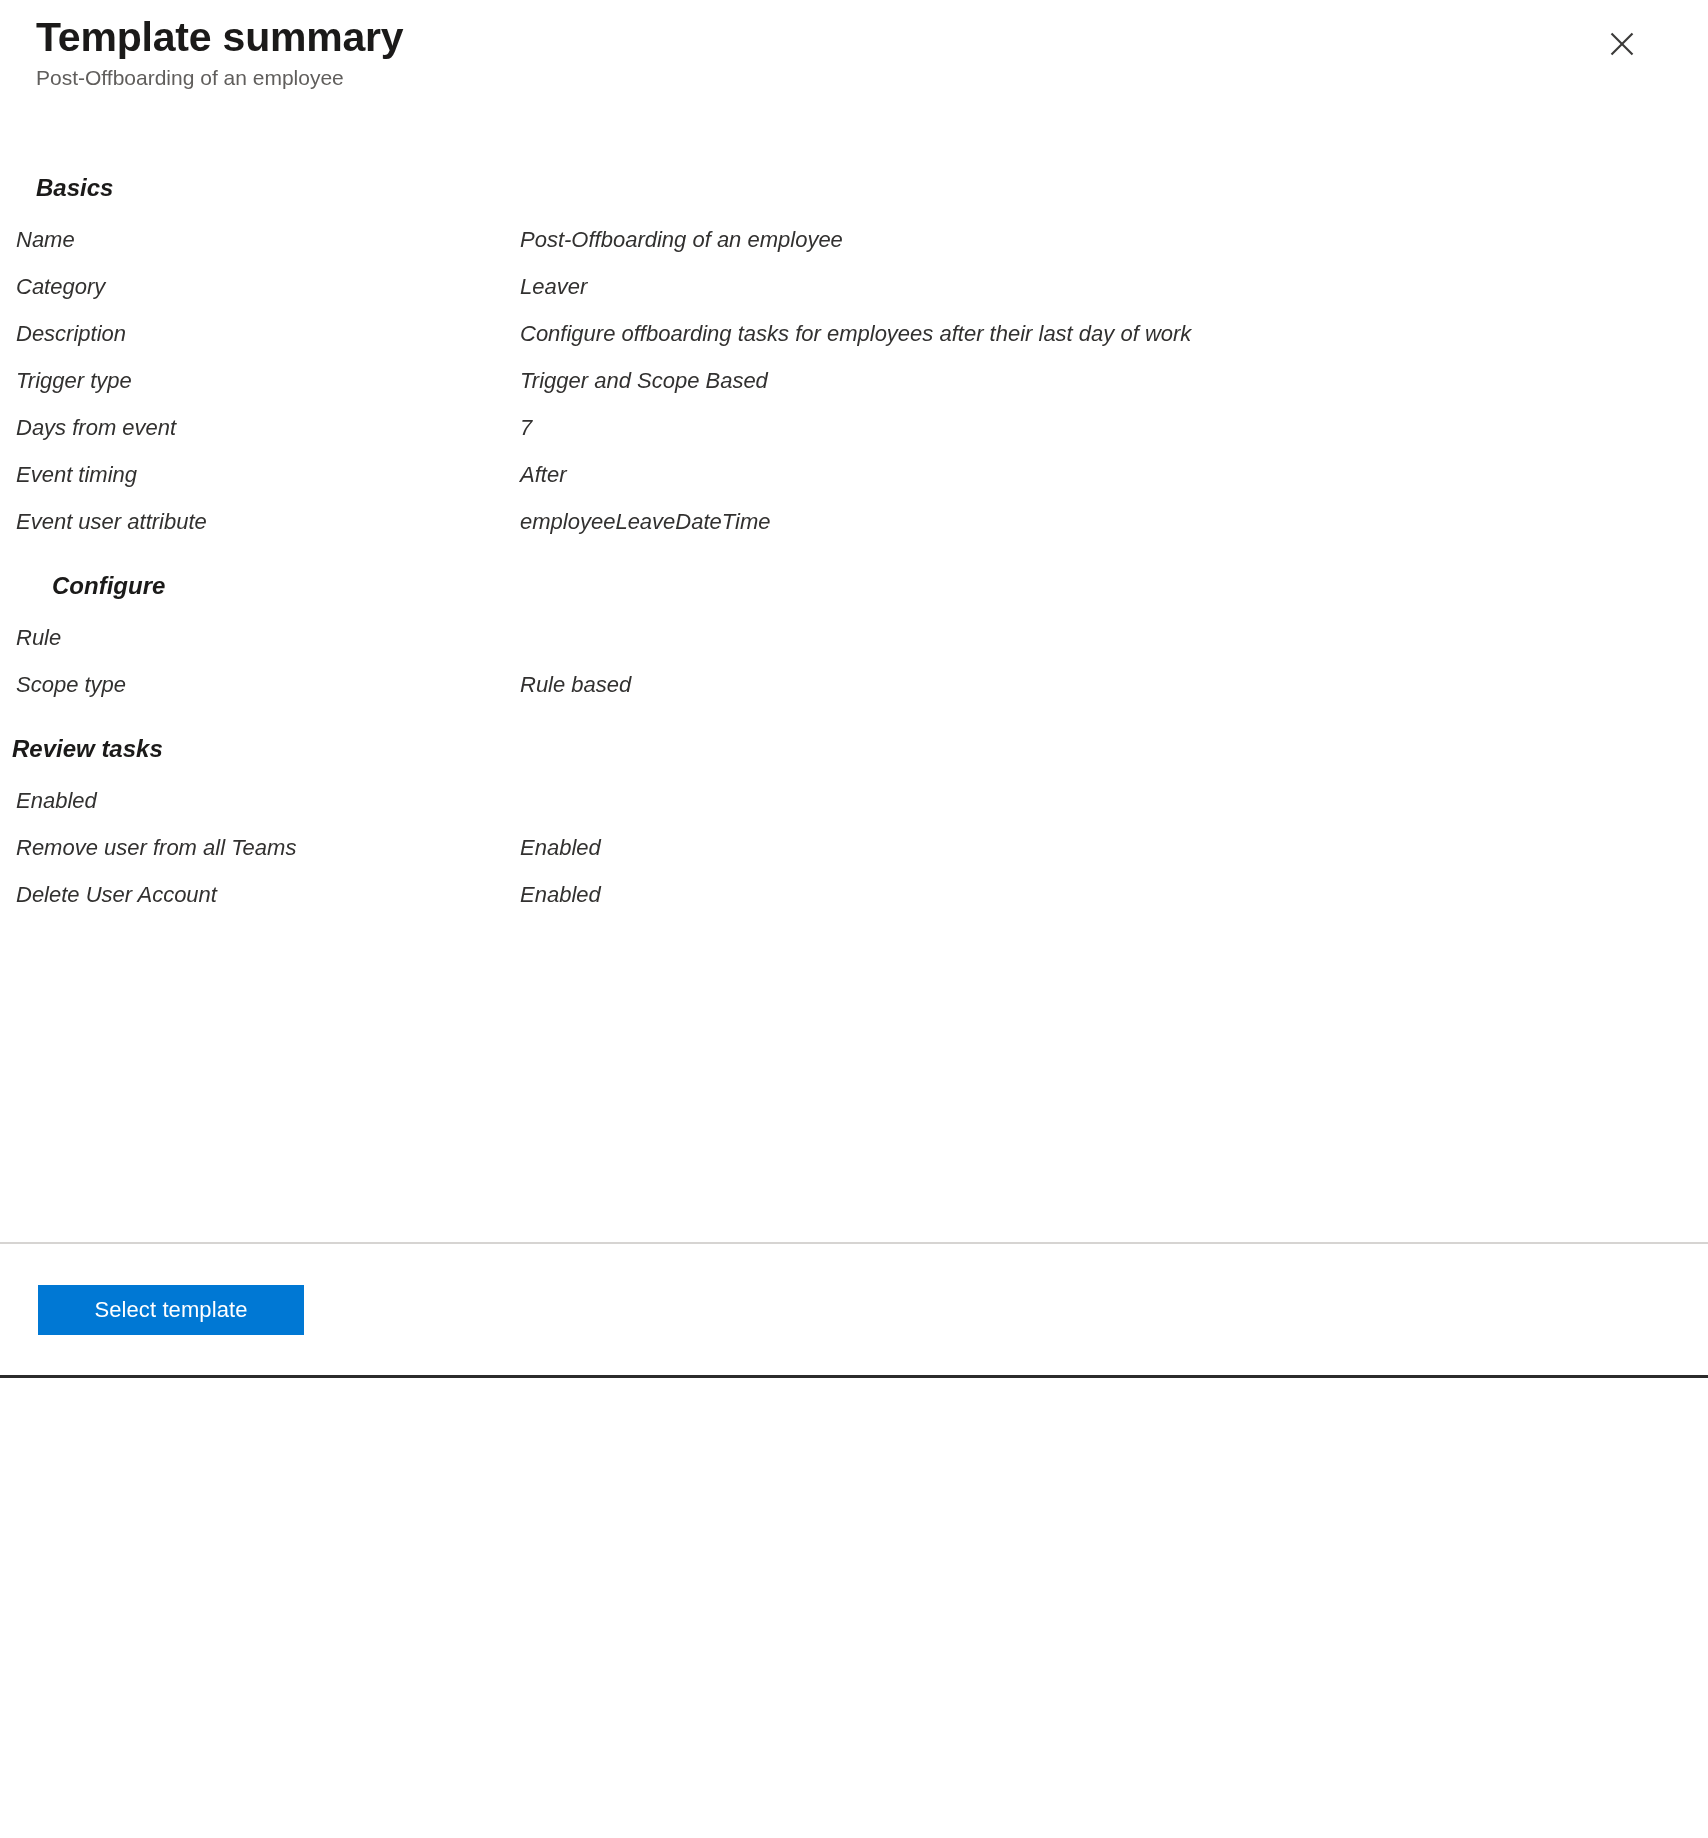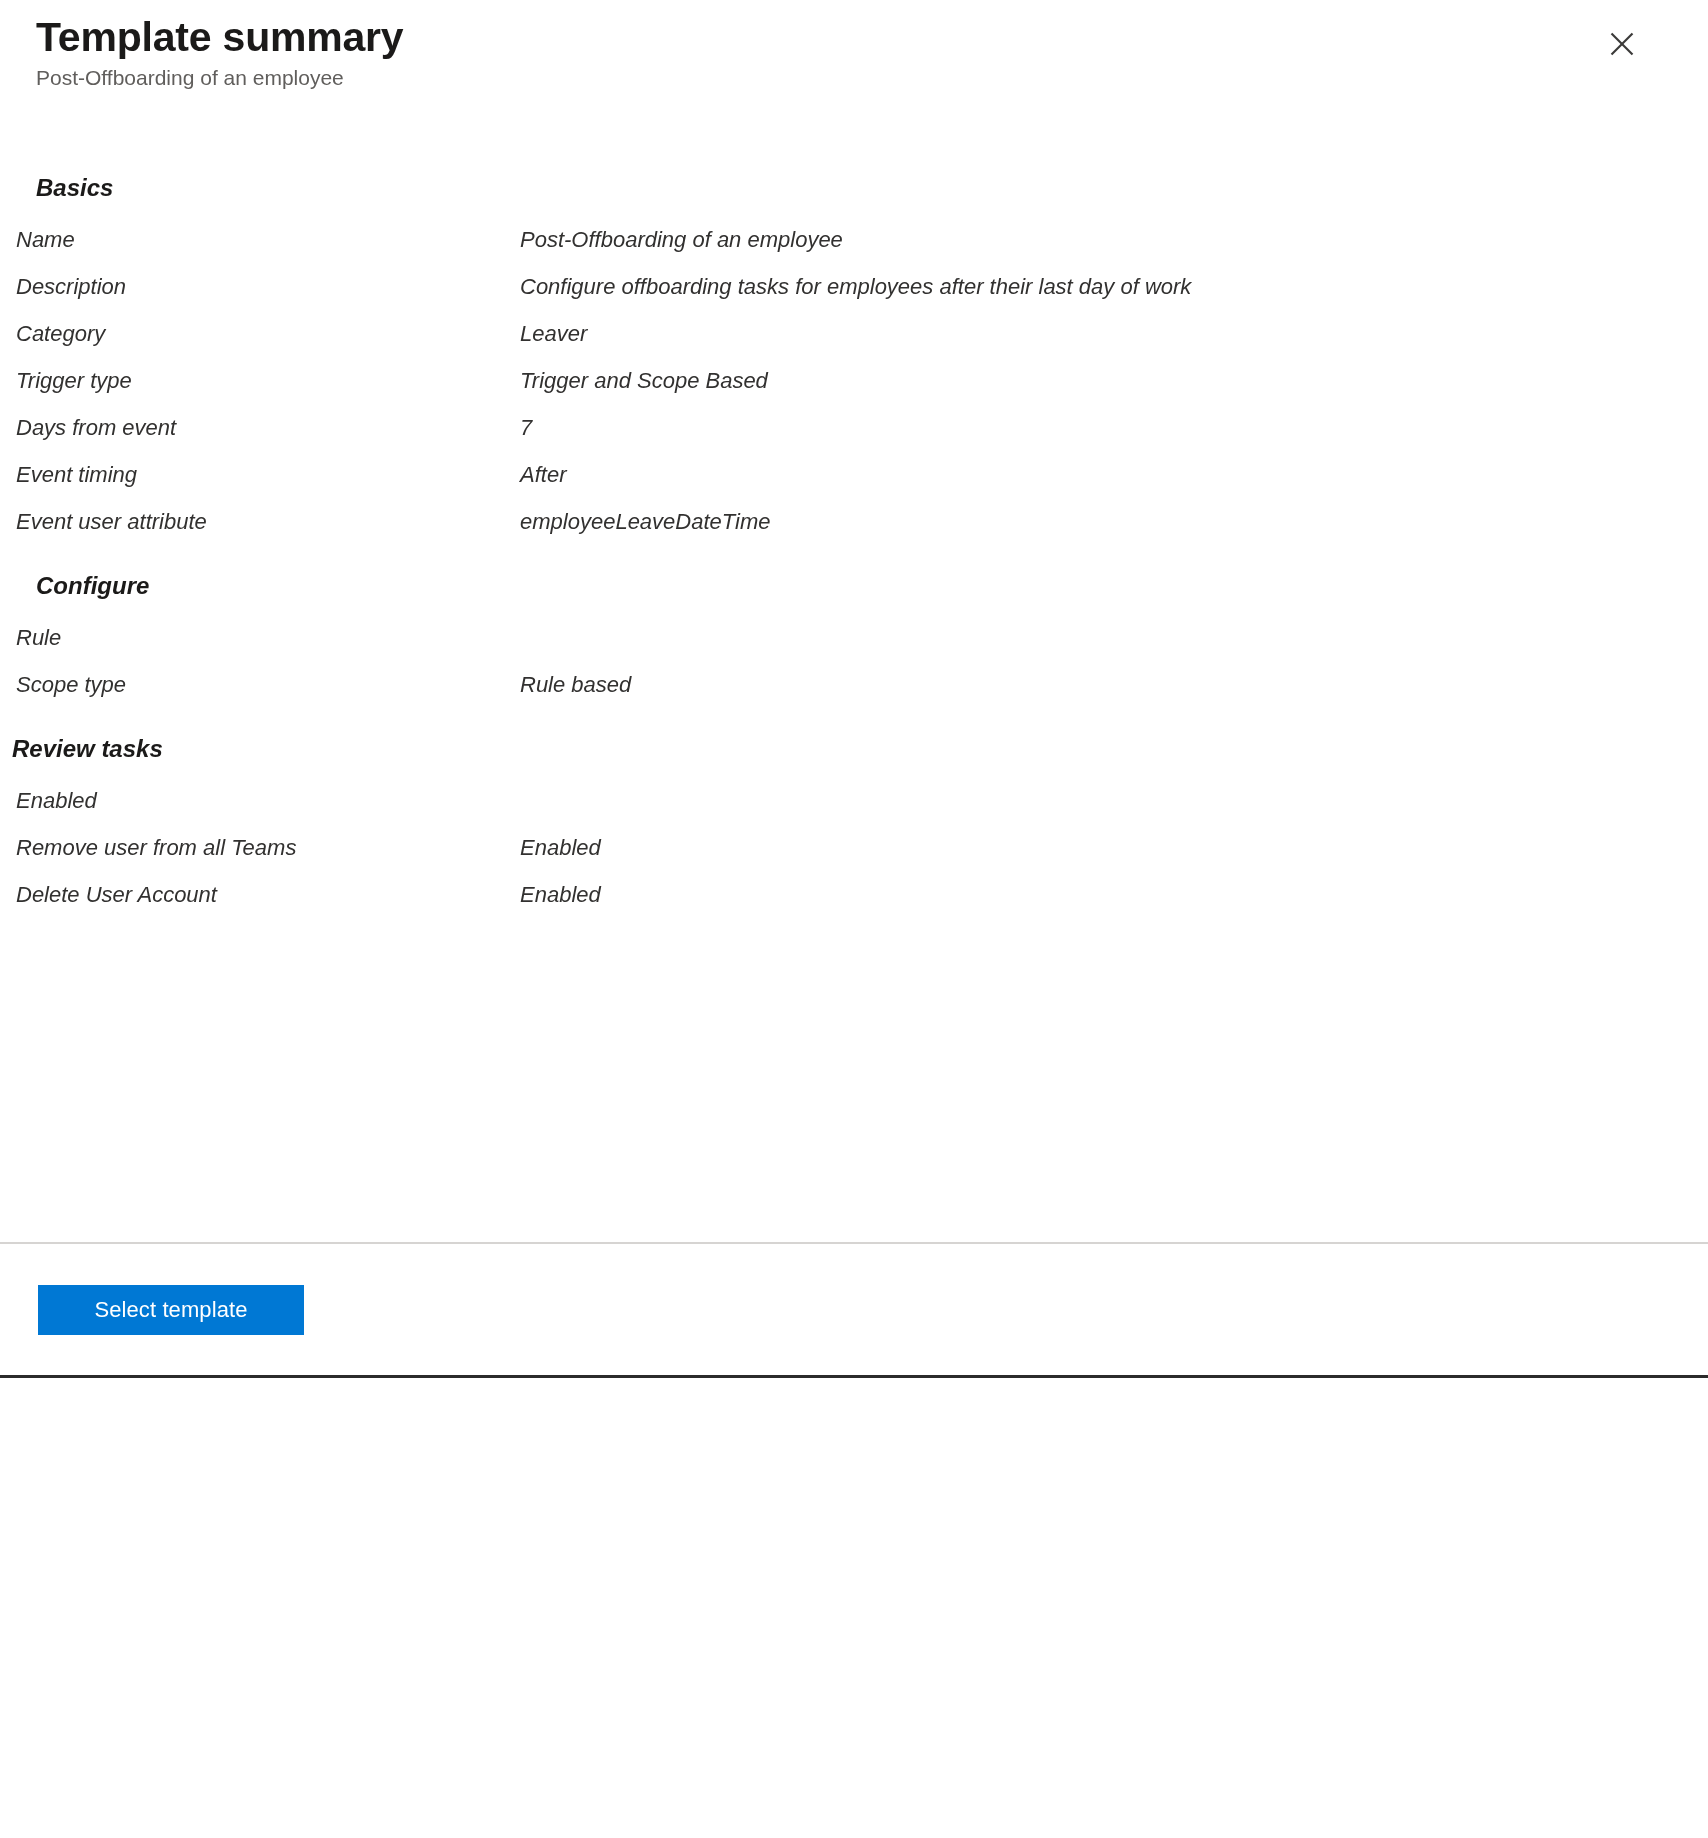--- a/index.html
+++ b/index.html
@@ -99,21 +99,21 @@
     font-weight: 400;
     color: #323130;
     white-space: nowrap;
   }
 
   
   .blk-basics      { position: absolute; left: 0; top: 54px;  right: 0; }
   .blk-configure   { position: absolute; left: 0; top: 452px; right: 0; }
   .blk-review      { position: absolute; left: 0; top: 615px; right: 0; }
   .blk-basics .section-title    { margin: 0 0 25px 0; }
-  .blk-configure .section-title { margin: 0 0 25px 0; }
+  .blk-configure .section-title { margin: 0 0 25px 16px; }
   .blk-review .section-title    { margin: 0 0 25px 0; padding-left: 12px; }
 
   
   .footer {
     position: absolute;
     left: 0;
     right: 0;
     bottom: 0;
     height: 131px;
     border-top: 2px solid #d6d4d2;
@@ -157,26 +157,26 @@
   <div class="content">
 
     <div class="section blk-basics">
       <div class="section-title">Basics</div>
 
       <div class="row">
         <div class="row-label">Name</div>
         <div class="row-value">Post-Offboarding of an employee</div>
       </div>
       <div class="row">
+        <div class="row-label">Category</div>
+        <div class="row-value">Leaver</div>
+      </div>
+      <div class="row">
         <div class="row-label">Description</div>
         <div class="row-value">Configure offboarding tasks for employees after their last day of work</div>
-      </div>
-      <div class="row">
-        <div class="row-label">Category</div>
-        <div class="row-value">Leaver</div>
       </div>
       <div class="row">
         <div class="row-label">Trigger type</div>
         <div class="row-value">Trigger and Scope Based</div>
       </div>
       <div class="row">
         <div class="row-label">Days from event</div>
         <div class="row-value">7</div>
       </div>
       <div class="row">

